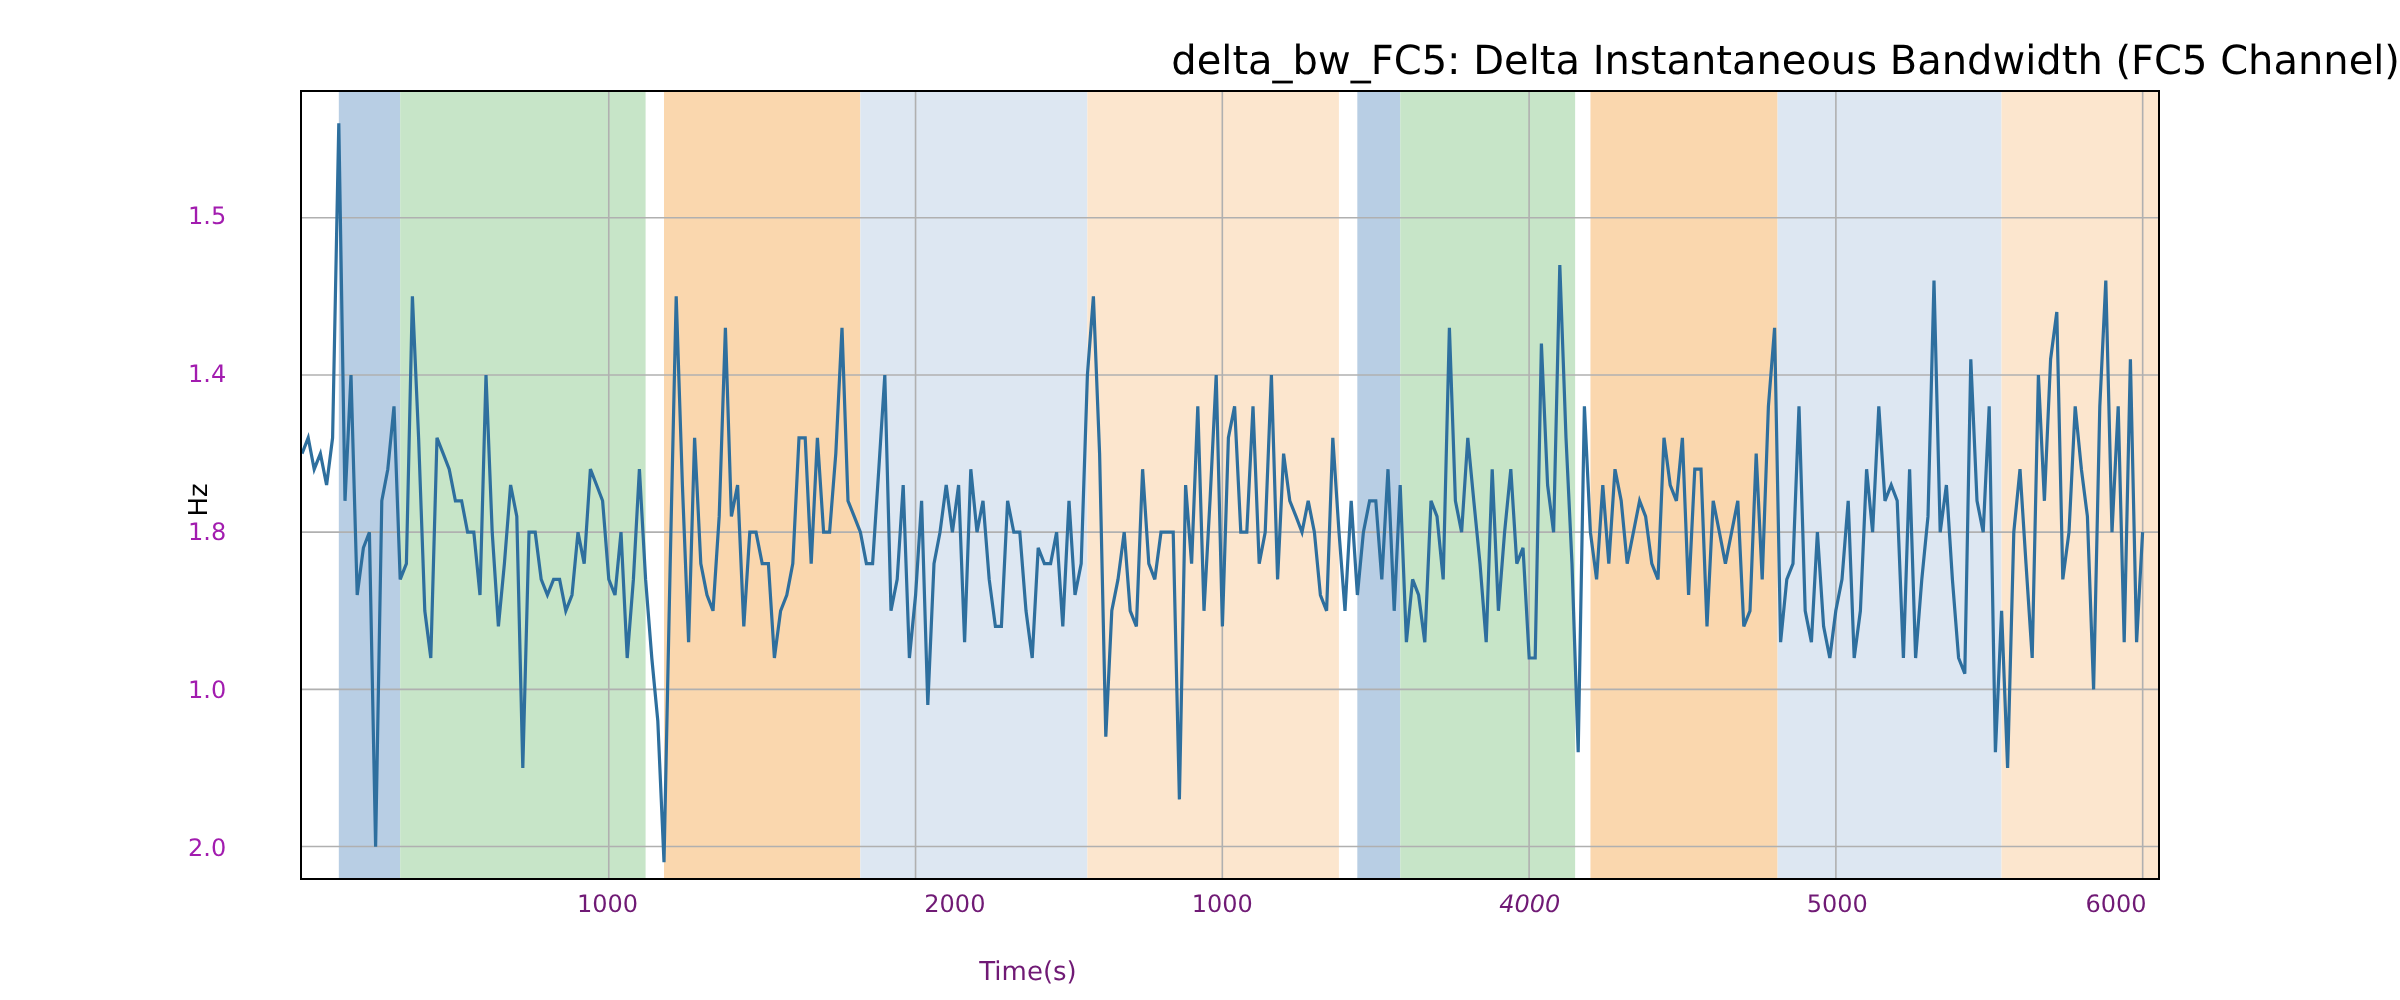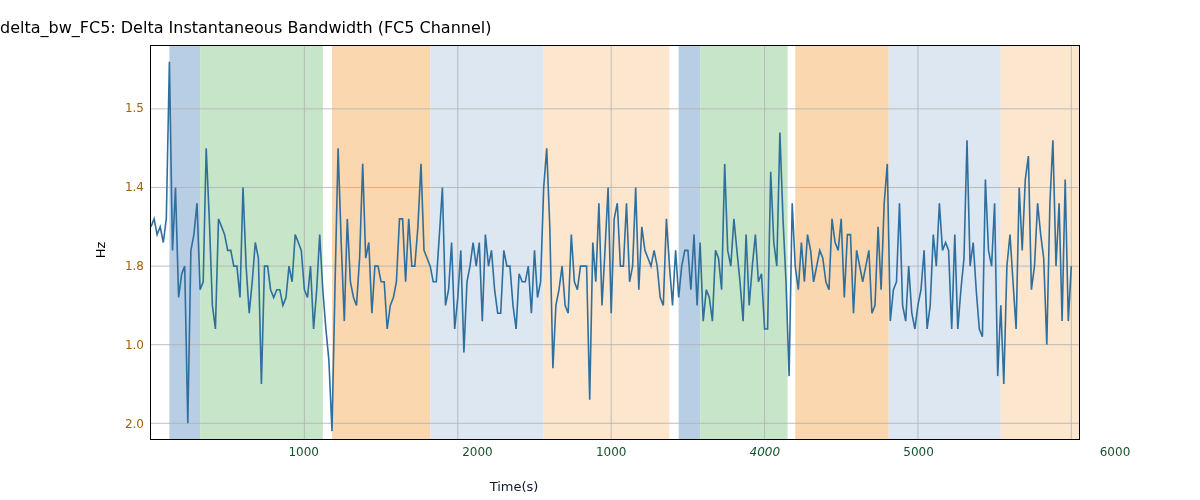--- a/index.html
+++ b/index.html
@@ -14,22 +14,22 @@
   .figure {
     position: relative;
     width: 1200px;
     height: 500px;
   }
   .title {
     position: absolute;
     top: 18px;
     left: 0;
     width: 1200px;
-    text-align: left;
-    font-size: 16px;
+    text-align: right;
+    font-size: 20px;
     color: #000;
   }
   .plot-area {
     position: absolute;
     left: 150px;
     top: 45px;
     width: 930px;
     height: 395px;
     border: 1px solid #000;
     box-sizing: border-box;
@@ -42,36 +42,35 @@
     font-size: 13px;
     color: #000;
   }
   .xlabel {
     position: absolute;
     bottom: 6px;
     left: 0;
     width: 1028px;
     text-align: center;
     font-size: 13px;
-    color: #0f172a;
+    color: #701a75;
   }
   .ytick-label {
     position: absolute;
     right: 1056px;
     width: 50px;
-    text-align: right;
     font-size: 12px;
-    color: #a16207;
+    color: #a21caf;
     transform: translateY(-50%);
   }
   .xtick-label {
     position: absolute;
     top: 445px;
     font-size: 12px;
-    color: #14532d;
+    color: #701a75;
     transform: translateX(-50%);
   }
   svg.plot-svg {
     position: absolute;
     left: 0;
     top: 0;
     width: 100%;
     height: 100%;
   }
 </style>
@@ -117,15 +116,15 @@
       <div class="ytick-label" style="top: 266.2px;">1.8</div>
       <div class="ytick-label" style="top: 187.2px;">1.4</div>
       <div class="ytick-label" style="top: 108.2px;">1.5</div>
     </div>
   <div id="xtick-container">
       <div class="xtick-label" style="left: 303.719px;">1000</div>
       <div class="xtick-label" style="left: 457.438px; margin-left: 20px;">2000</div>
       <div class="xtick-label" style="left: 611.157px;">1000</div>
       <div class="xtick-label" style="left: 764.876px; font-style: italic;">4000</div>
       <div class="xtick-label" style="left: 918.595px;">5000</div>
-      <div class="xtick-label" style="left: 1115px; text-align: right;">6000</div>
+      <div class="xtick-label" style="left: 1058px; text-align: right;">6000</div>
     </div>
 </div>
 
 </body></html>

